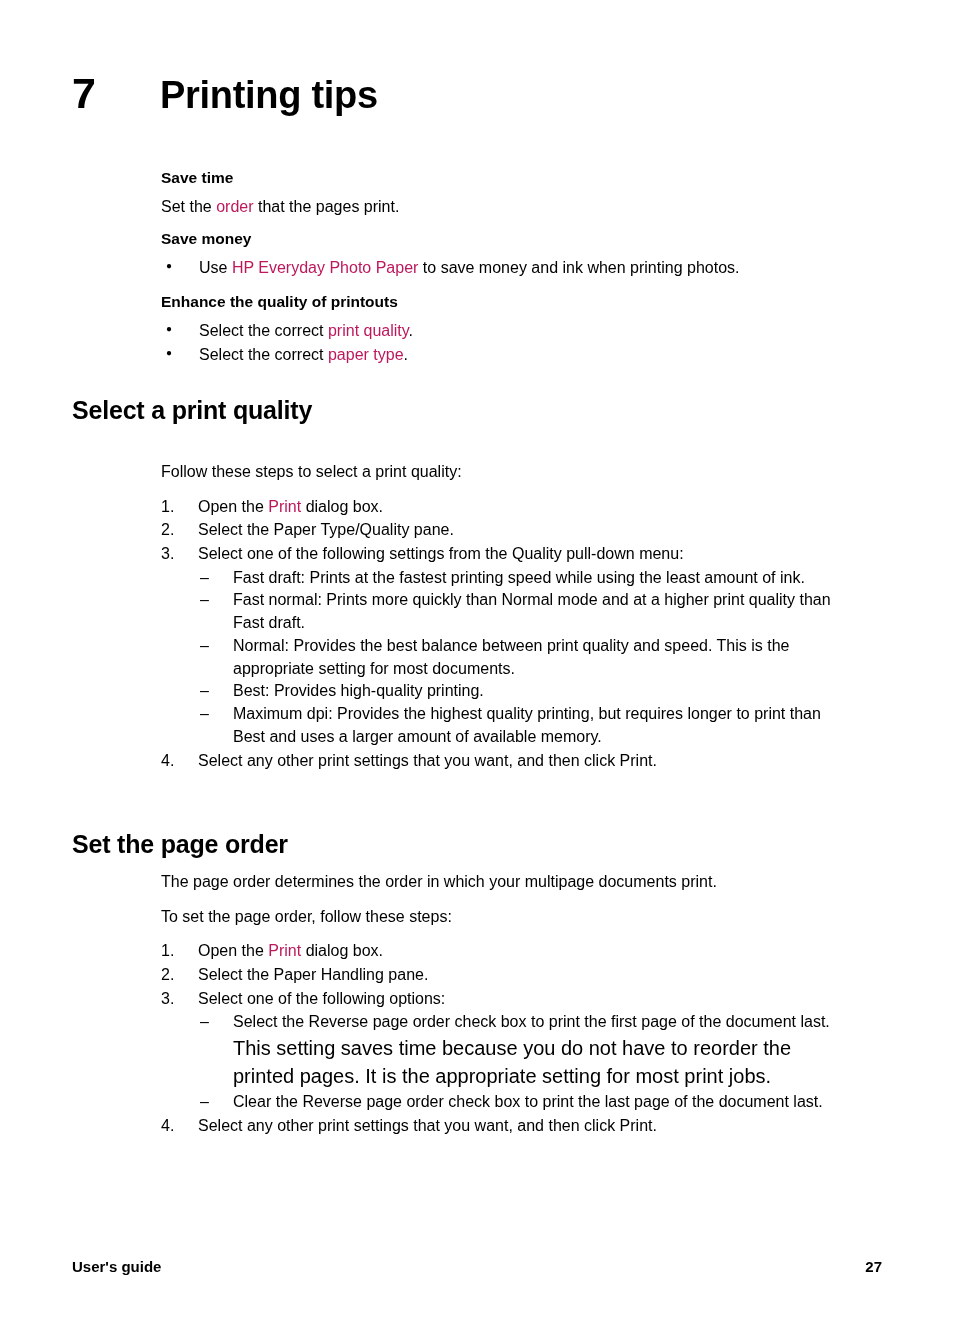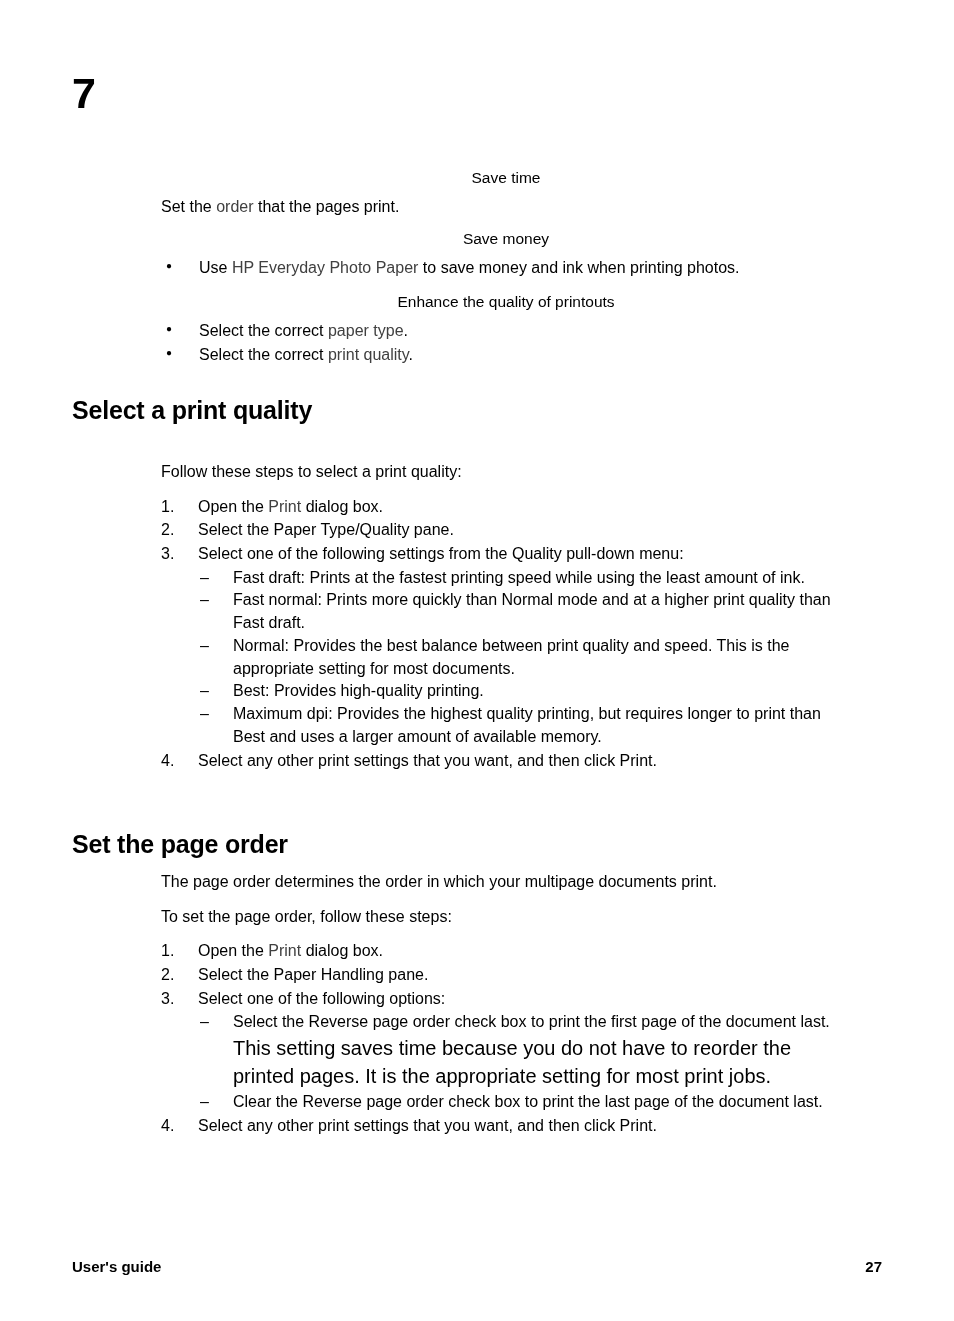--- a/index.html
+++ b/index.html
@@ -46,34 +46,33 @@
   
   .body-col {
     position: absolute;
     left: 161px;
     top: 168px;
     width: 690px;
   }
 
   .sub-head {
     font-size: 15.5px;
-    font-weight: normal;
+    font-weight: bold;
     line-height: 1.25;
     margin: 0 0 9px 0;
-    text-align: center;
   }
   .para {
     font-size: 16px;
     line-height: 1.35;
     margin: 0 0 13px 0;
   }
   .para.tight { margin-bottom: 11px; }
 
   a.lnk, .lnk {
-    color: #404040;
+    color: #be185d;
     text-decoration: none;
   }
 
   
   ul.bullets {
     list-style: none;
     margin: 0 0 12px 0;
     padding: 0;
   }
   ul.bullets > li {
@@ -161,36 +160,37 @@
     font-weight: bold;
   }
 </style>
 </head>
 <body>
 
 <div class="page">
 
   <div class="chapter-header">
     <div class="chapter-number">7</div>
+    <div class="chapter-title">Printing tips</div>
   </div>
 
   <div class="body-col">
 
     <div class="sub-head">Save time</div>
     <p class="para tight"><span>Set the </span><a class="lnk" href="#">order</a><span> that the pages print.</span></p>
 
     <div class="sub-head">Save money</div>
     <ul class="bullets">
       <li><span>Use </span><a class="lnk" href="#">HP Everyday Photo Paper</a><span> to save money and ink when printing photos.</span></li>
     </ul>
 
     <div class="sub-head">Enhance the quality of printouts</div>
     <ul class="bullets">
+      <li><span>Select the correct </span><a class="lnk" href="#">print quality</a><span>.</span></li>
       <li><span>Select the correct </span><a class="lnk" href="#">paper type</a><span>.</span></li>
-      <li><span>Select the correct </span><a class="lnk" href="#">print quality</a><span>.</span></li>
     </ul>
   </div>
 
   <div class="section-head" style="top:398px;">Select a print quality</div>
 
   <div class="body-col" style="top:461px;">
     <p class="para">Follow these steps to select a print quality:</p>
 
     <ol class="steps">
       <li>

